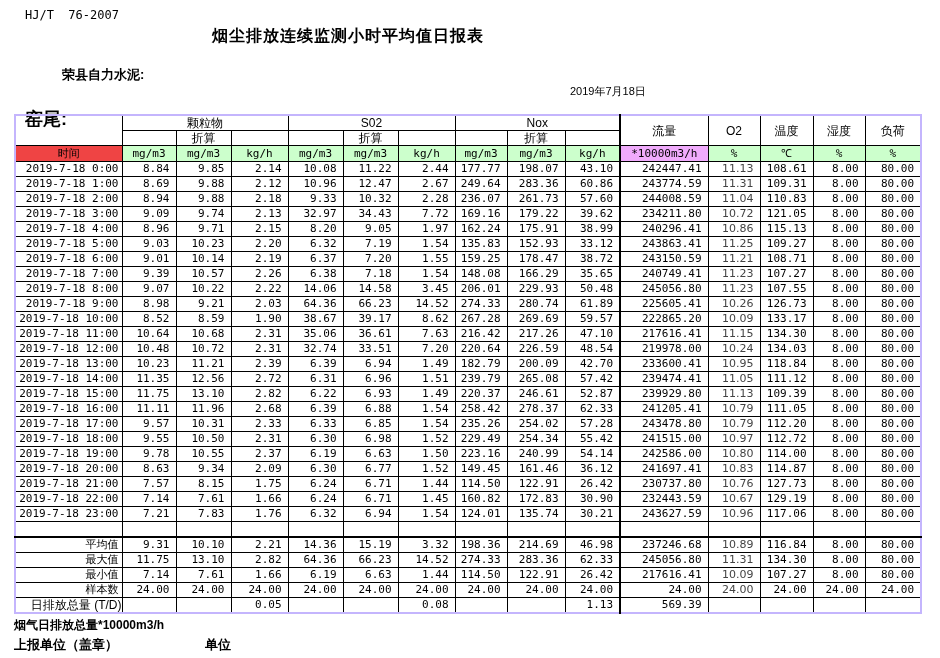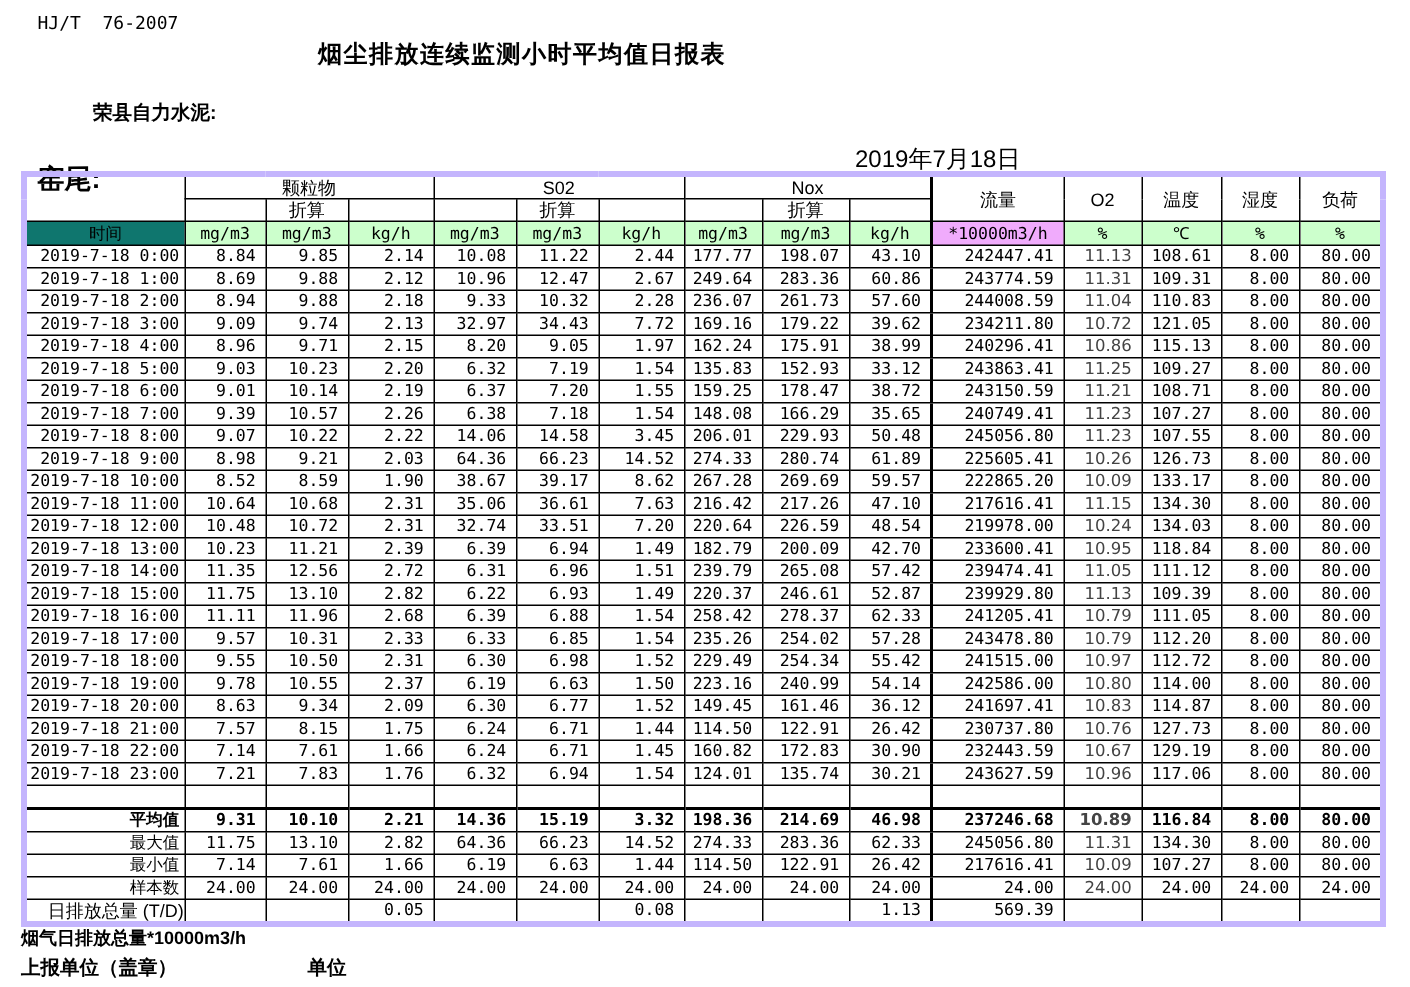--- a/index.html
+++ b/index.html
@@ -2,33 +2,33 @@
 <html><head>
 <meta charset="utf-8">
 <style>
   html,body{margin:0;padding:0;background:#fff;}
   body{width:940px;height:658px;position:relative;font-family:"Liberation Sans",sans-serif;color:#000;overflow:hidden;}
   .abs{position:absolute;white-space:pre;}
   .standard{left:25px;top:8px;font-size:12px;font-weight:normal;font-family:"DejaVu Sans Mono",monospace;}
   .title{left:212px;top:26px;font-size:16px;font-weight:bold;letter-spacing:1px;}
   .company{left:25px;top:66px;font-size:13px;font-weight:bold;margin-left:37px;}
   .location{left:25px;top:86px;font-size:18px;font-weight:bold;margin-top:21px;}
-  .date{left:570px;top:96px;font-size:16px;}
+  .date{left:570px;top:84px;font-size:11px;}
   .tablewrap{position:absolute;left:14px;top:114px;}
-  table{border-collapse:collapse;table-layout:fixed;width:908px;border:4px solid #c4b5fd;font-family:"DejaVu Sans Mono","Liberation Mono",monospace;font-size:11px;}
+  table{border-collapse:collapse;table-layout:fixed;width:908px;border:2px solid #c4b5fd;font-family:"DejaVu Sans Mono","Liberation Mono",monospace;font-size:11px;}
   th,td{border:1px solid #000;padding:0;height:14px;line-height:14px;overflow:hidden;white-space:nowrap;font-weight:normal;}
   thead th{text-align:center;font-family:"Liberation Sans",sans-serif;font-size:12px;}
   thead tr.units th{font-family:"DejaVu Sans Mono",monospace;font-size:11px;height:15px;line-height:15px;}
   .green{background:#ccffcc;}
   td.num{text-align:right;padding-right:6px;}
   td.tcell{text-align:right;padding-right:3px;}
   td.lleft{text-align:right;padding-left:2px;padding-right:0;font-family:"Liberation Sans",sans-serif;font-size:12px;}
   td.o2{color:#444;font-family:"DejaVu Sans",sans-serif;font-size:11px;}
   .bl2{border-left:2px solid #000;}
-  tr.bt2 td{border-top:2px solid #000;font-weight:bold;}
+  tr.bt2 td{border-top:2px solid #000;}
   .footer1{left:14px;top:617px;font-size:12px;font-weight:bold;}
   .footer2{left:14px;top:636px;font-size:13px;font-weight:bold;}
   .footer3{left:205px;top:636px;font-size:13px;font-weight:bold;}
 </style>
 </head>
 <body>
 
 <div class="abs standard">HJ/T  76-2007</div>
 <div class="abs title">烟尘排放连续监测小时平均值日报表</div>
 <div class="abs company">荣县自力水泥:</div>
@@ -71,21 +71,21 @@
       <th>折算</th>
       <th></th>
       <th></th>
       <th>折算</th>
       <th></th>
       <th></th>
       <th>折算</th>
       <th></th>
     </tr>
     <tr class="units">
-      <th class="green" style="background: #0f766e;">时间</th>
+      <th class="green" style="background: #ef4444;">时间</th>
       <th class="green" style="background: rgb(204, 255, 204);">mg/m3</th>
       <th class="green" style="background: rgb(204, 255, 204);">mg/m3</th>
       <th class="green" style="background: rgb(204, 255, 204);">kg/h</th>
       <th class="green" style="background: rgb(204, 255, 204);">mg/m3</th>
       <th class="green" style="background: rgb(204, 255, 204);">mg/m3</th>
       <th class="green" style="background: rgb(204, 255, 204);">kg/h</th>
       <th class="green" style="background: rgb(204, 255, 204);">mg/m3</th>
       <th class="green" style="background: rgb(204, 255, 204);">mg/m3</th>
       <th class="green" style="background: rgb(204, 255, 204);">kg/h</th>
       <th class="green bl2" style="background: #f0abfc;">*10000m3/h</th>

